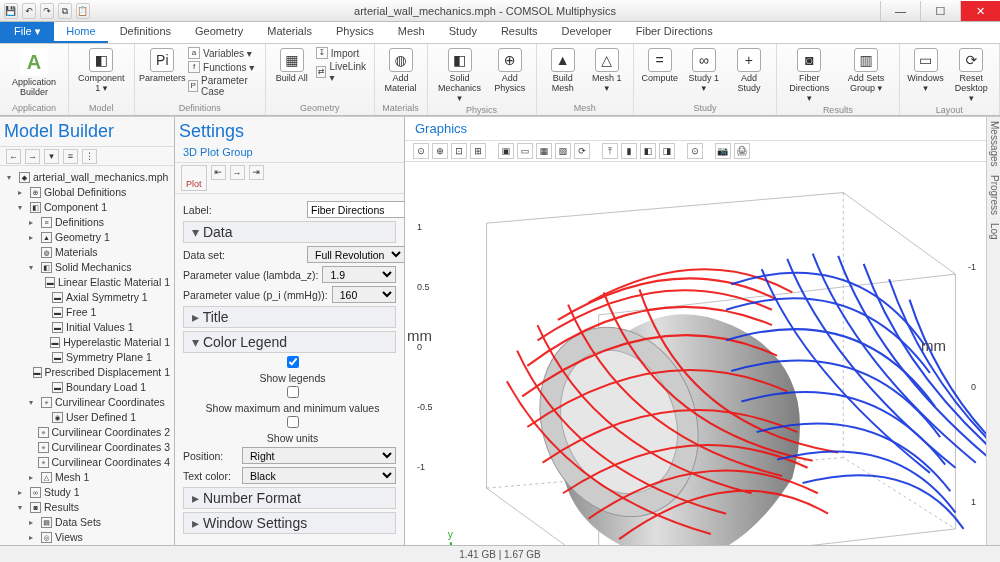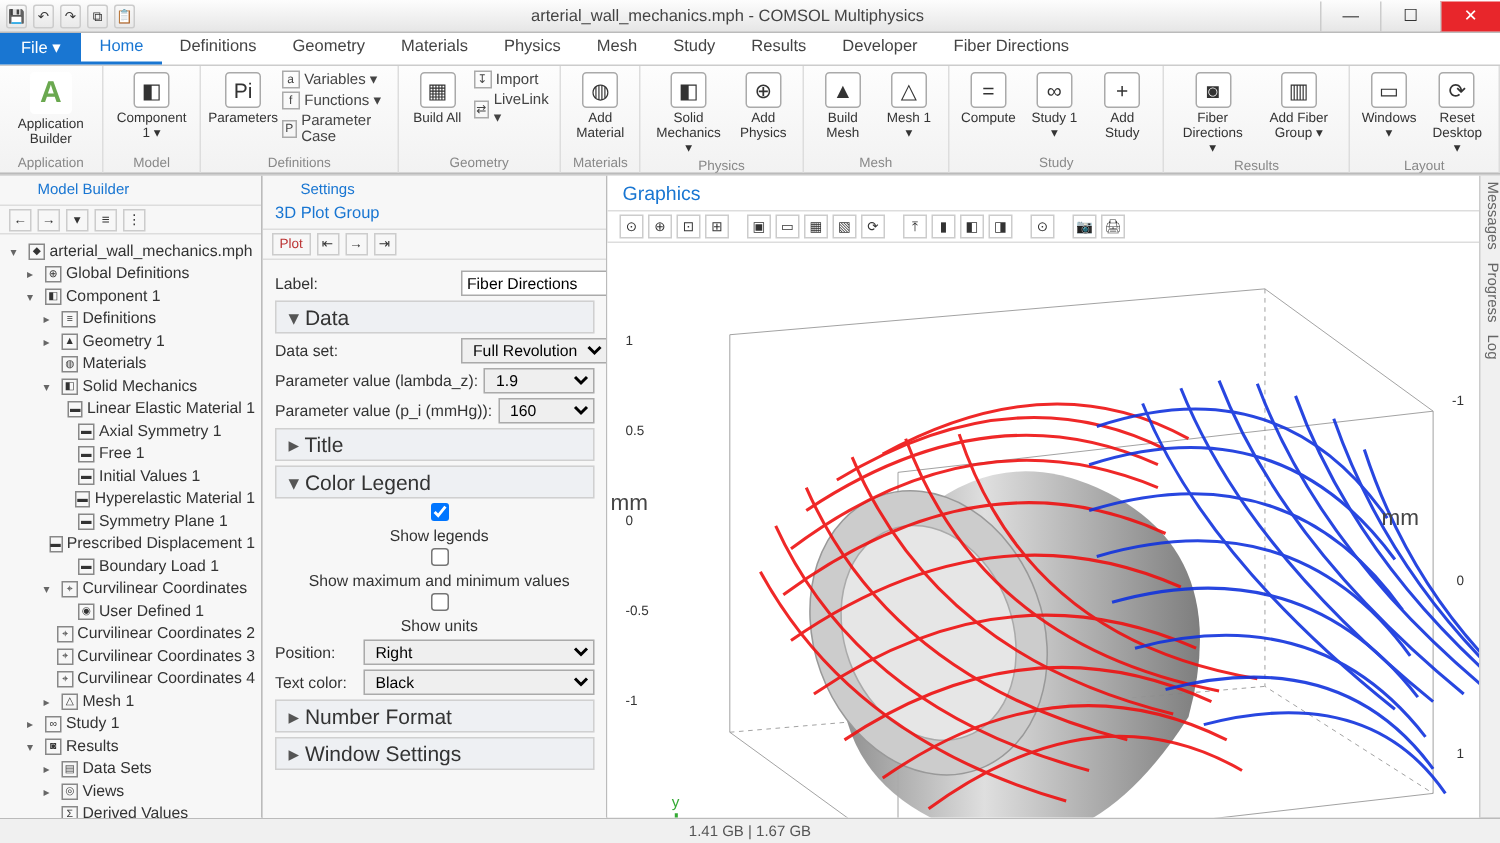--- a/index.html
+++ b/index.html
@@ -64,21 +64,21 @@
 .main {
   flex:1;
   display:flex;
   overflow:hidden;
   border-top:1px solid #ccc;
 }
 .panel{
   display:flex;flex-direction:column;background:#f7f7f7;border-right:1px solid #bbb;
 }
 .panel .phead{
-  padding:4px 25px;color:#1976d2;font-size:10px;
+  padding:4px 4px;color:#1976d2;font-size:18px;
 }
 .panel .psub{
   padding:0 8px 4px;color:#1976d2;font-size:11px;
 }
 .panel .ptoolbar{display:flex;gap:4px;padding:2px 6px;border-bottom:1px solid #ddd;border-top:1px solid #ddd;min-height:20px;}
 .panel .ptoolbar span{width:15px;height:15px;border:1px solid #ccc;font-size:9px;text-align:center;line-height:13px;}
 .modelbuilder{width:175px;overflow:auto;}
 .tree{padding:4px 2px;font-size:10.5px;line-height:15px;}
 .tree .n{display:flex;align-items:center;gap:3px;white-space:nowrap;padding:0 2px;}
 .tree .ind{display:inline-block;}
@@ -266,21 +266,21 @@
     </div>
     <div class="rgroup">
       <div class="items">
         <div class="ritem">
           <div class="icn">◙</div>
           <div class="lbl">Fiber
 Directions ▾</div>
         </div>
         <div class="ritem">
           <div class="icn">▥</div>
-          <div class="lbl">Add Fiber
+          <div class="lbl">Add Sets
 Group ▾</div>
         </div>
       </div>
       <div class="glabel">Results</div>
     </div>
     <div class="rgroup">
       <div class="items">
         <div class="ritem">
           <div class="icn">▭</div>
           <div class="lbl">Windows
@@ -464,21 +464,21 @@
           <span class="ticn">Σ</span>
           <span>Derived Values</span>
         </div>
       </div>
   </div>
 
   <div class="panel settings">
     <div class="phead">Settings</div>
     <div class="psub">3D Plot Group</div>
     <div class="ptoolbar">
-      <span style="width:auto;padding:0 4px;color:#b33;">Plot</span>
+      <span style="width:auto;padding:12px 4px;color:#b33;">Plot</span>
       <span>⇤</span>
       <span>→</span>
       <span>⇥</span>
     </div>
     <div class="body">
       <div class="frow">
         <label>Label:</label>
         <input value="Fiber Directions" style="">
 
       </div>

